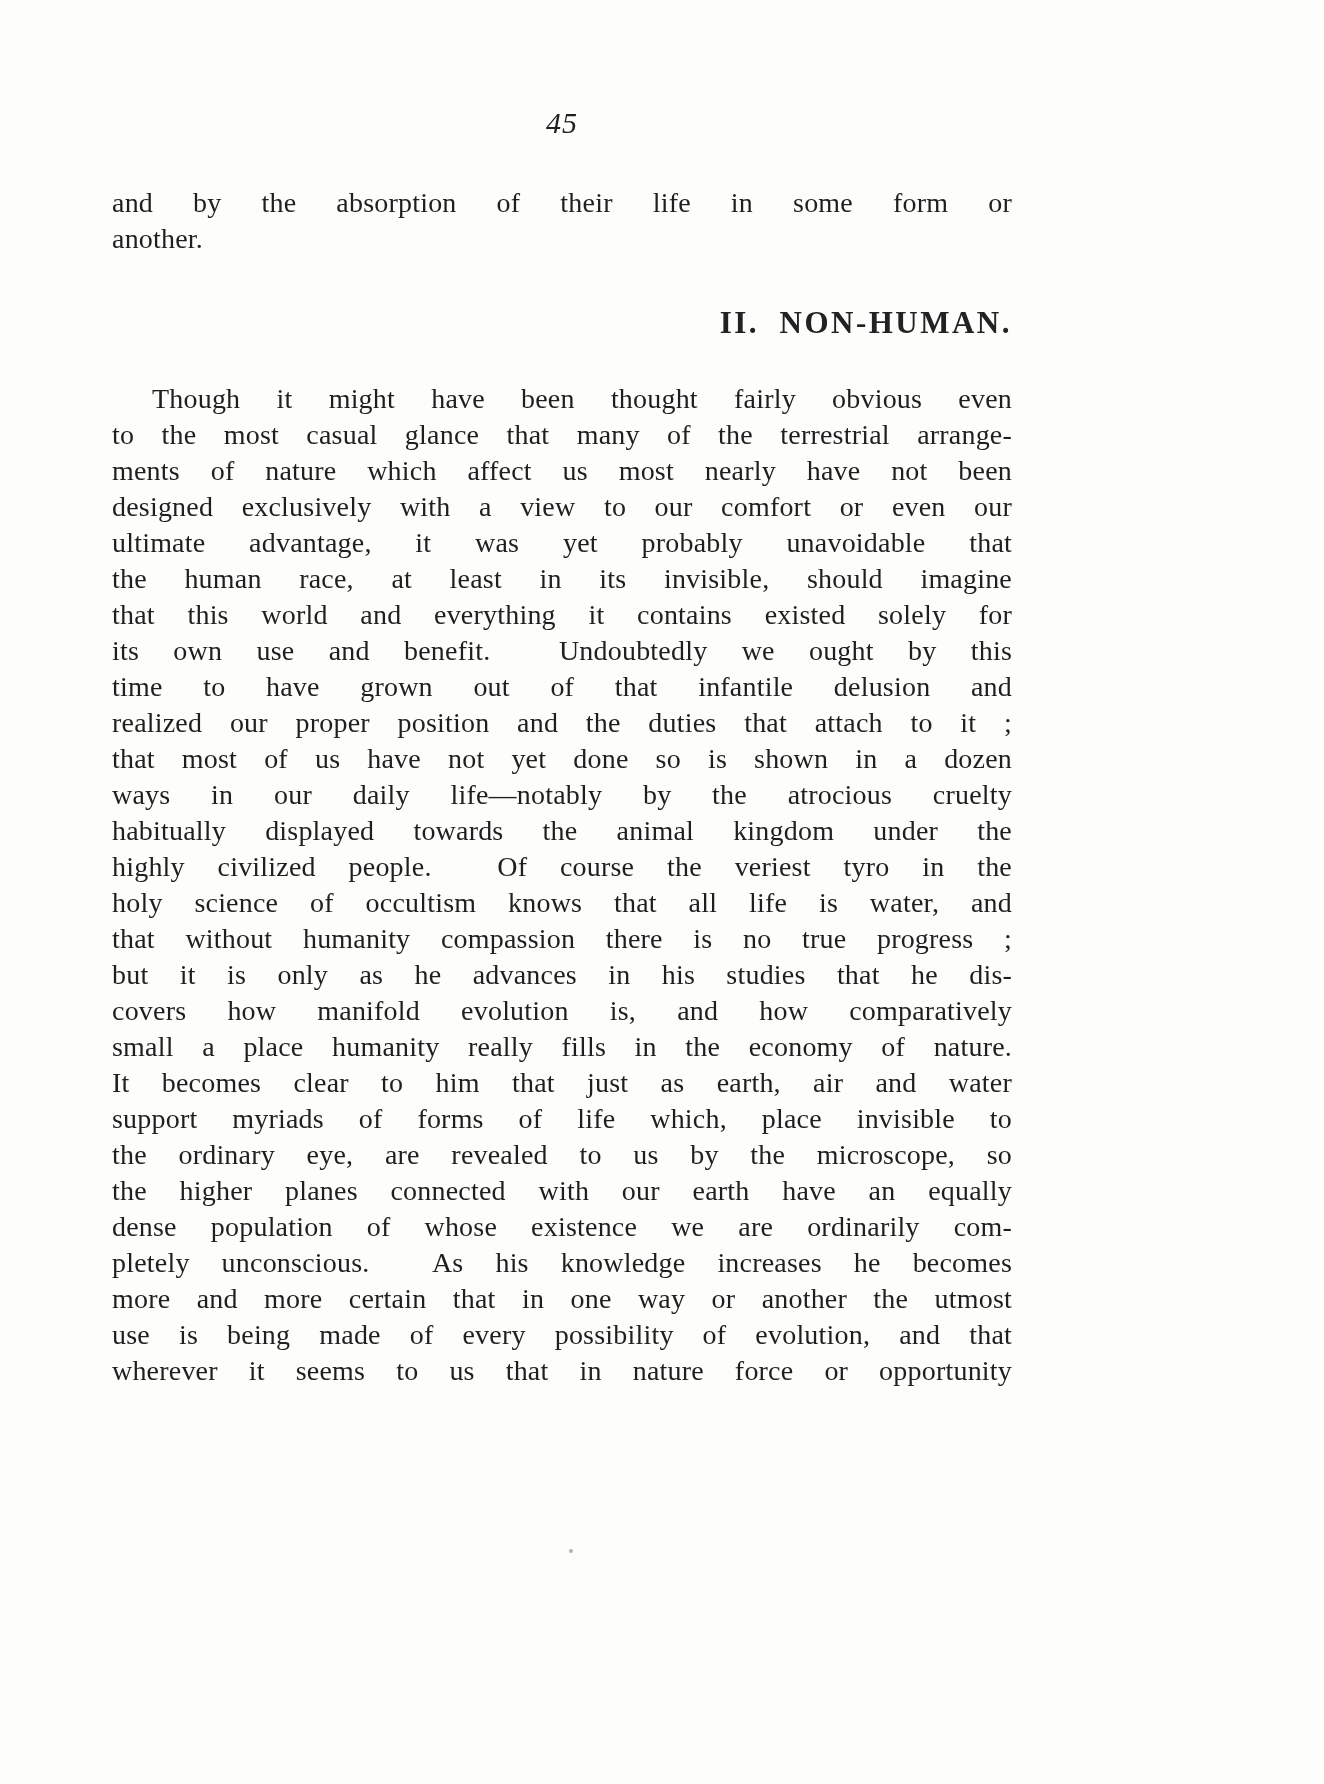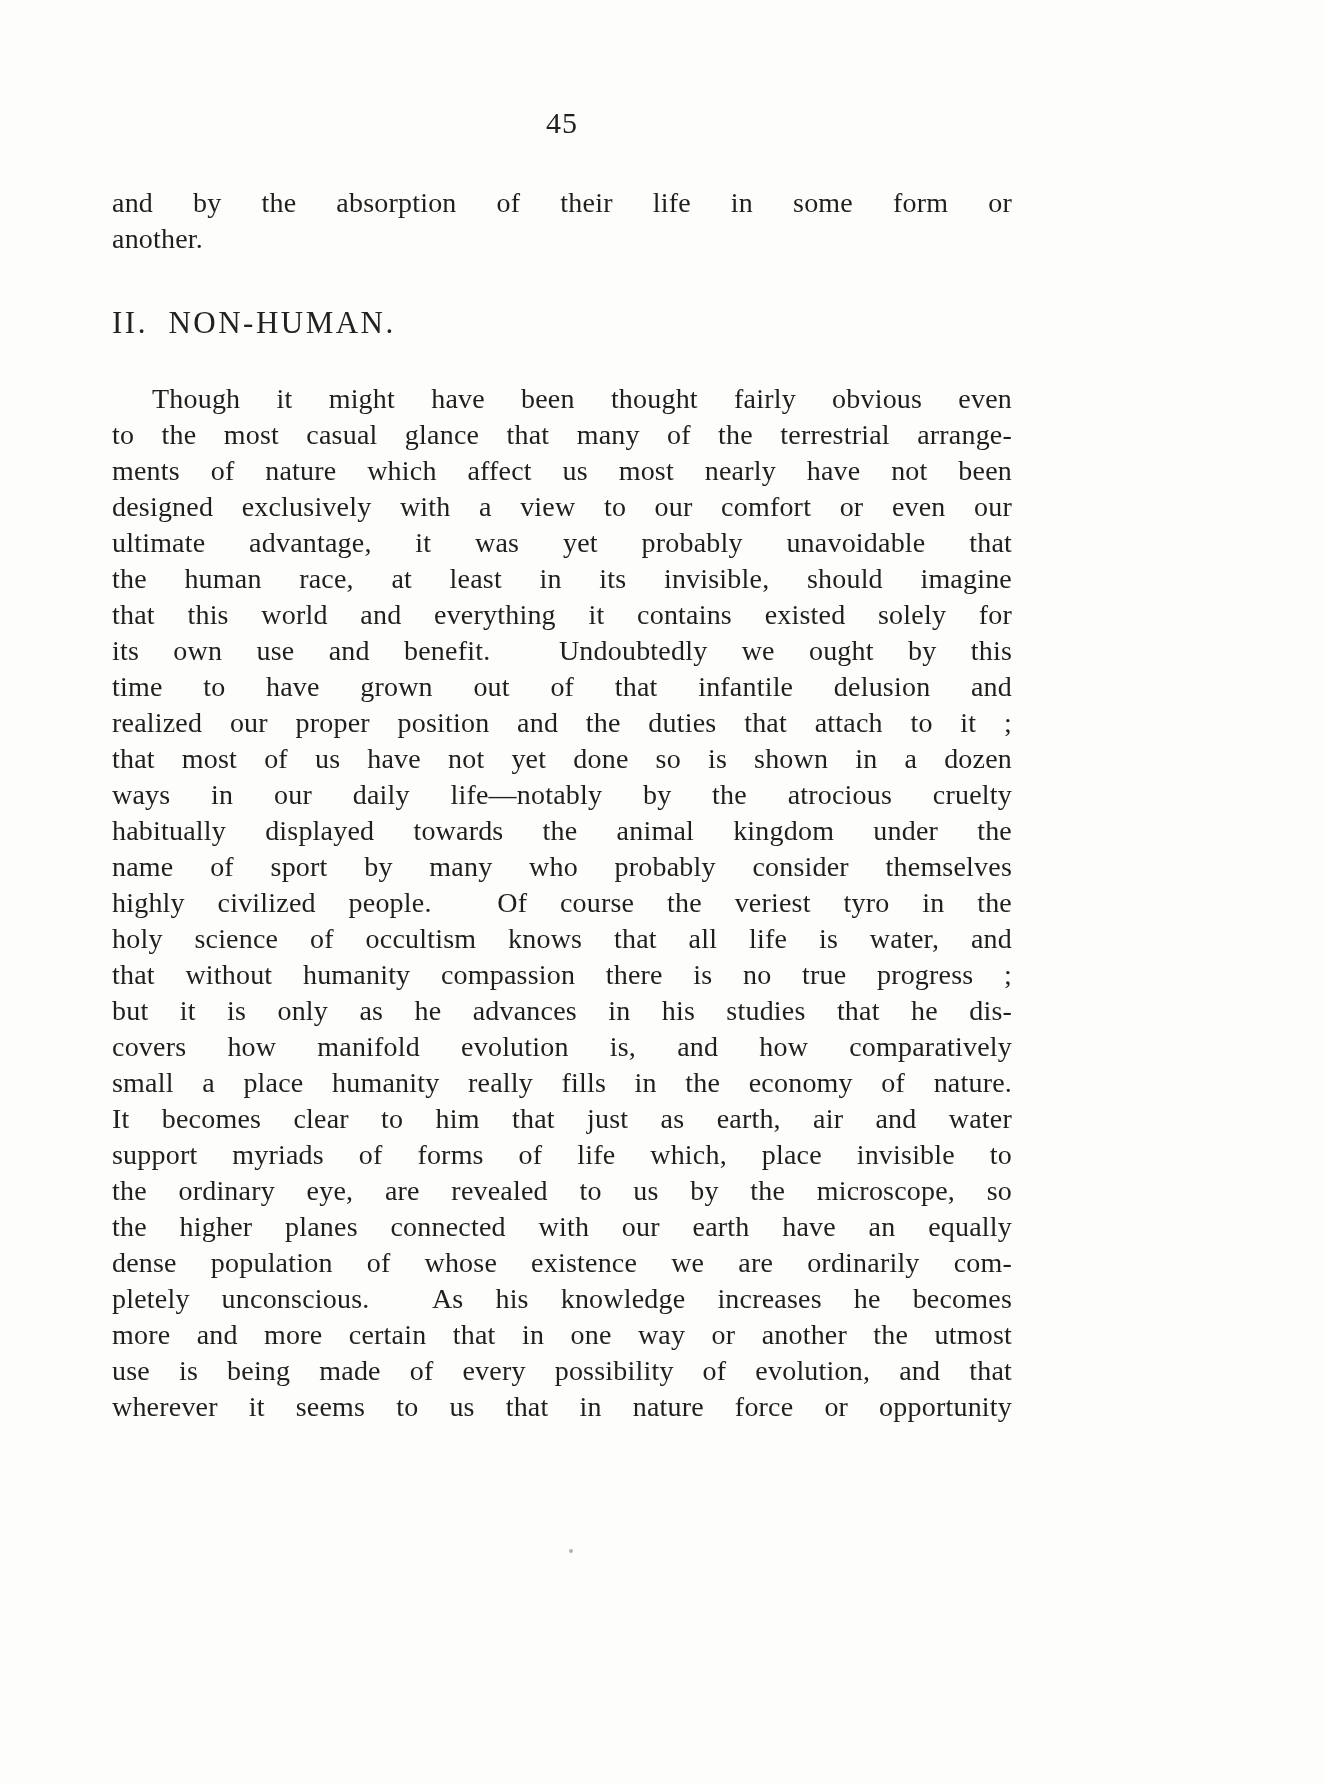--- a/index.html
+++ b/index.html
@@ -20,45 +20,47 @@
     left: 112px;
     top: 104px;
     width: 900px;
   }
   .page-number {
     text-align: center;
     font-size: 30px;
     line-height: 37px;
     letter-spacing: 1px;
     margin-bottom: 44px;
+    font-style: italic;
   }
   .paragraph {
     font-size: 28px;
     line-height: 36px;
     letter-spacing: 0.2px;
     margin-top: 16px;
   }
   .line {
     text-align: justify;
     text-align-last: justify;
     white-space: normal;
   }
   .line.no-just {
     text-align-last: left;
   }
   .line.indent {
     text-indent: 40px;
   }
   .heading {
-    text-align: left;
+    text-align: right;
     font-size: 31px;
     line-height: 40px;
     letter-spacing: 2.5px;
     margin: 46px 0 38px 0;
     color: #222;
+    font-weight: bold;
   }
   .scan-speck {
     position: absolute;
     left: 569px;
     top: 1549px;
     width: 4px;
     height: 4px;
     border-radius: 50%;
     background: #8a8a85;
     opacity: 0.65;
@@ -82,21 +84,20 @@
         <div class="line">designed exclusively with a view to our comfort or even our</div>
         <div class="line">ultimate advantage, it was yet probably unavoidable that</div>
         <div class="line">the human race, at least in its invisible, should imagine</div>
         <div class="line">that this world and everything it contains existed solely for</div>
         <div class="line">its own use and benefit.&nbsp; Undoubtedly we ought by this</div>
         <div class="line">time to have grown out of that infantile delusion and</div>
         <div class="line">realized our proper position and the duties that attach to it ;</div>
         <div class="line">that most of us have not yet done so is shown in a dozen</div>
         <div class="line">ways in our daily life—notably by the atrocious cruelty</div>
         <div class="line">habitually displayed towards the animal kingdom under the</div>
-        <div class="line">name of sport by many who probably consider themselves</div>
         <div class="line">highly civilized people.&nbsp; Of course the veriest tyro in the</div>
         <div class="line">holy science of occultism knows that all life is water, and</div>
         <div class="line">that without humanity compassion there is no true progress ;</div>
         <div class="line">but it is only as he advances in his studies that he dis-</div>
         <div class="line">covers how manifold evolution is, and how comparatively</div>
         <div class="line">small a place humanity really fills in the economy of nature.</div>
         <div class="line">It becomes clear to him that just as earth, air and water</div>
         <div class="line">support myriads of forms of life which, place invisible to</div>
         <div class="line">the ordinary eye, are revealed to us by the microscope, so</div>
         <div class="line">the higher planes connected with our earth have an equally</div>

